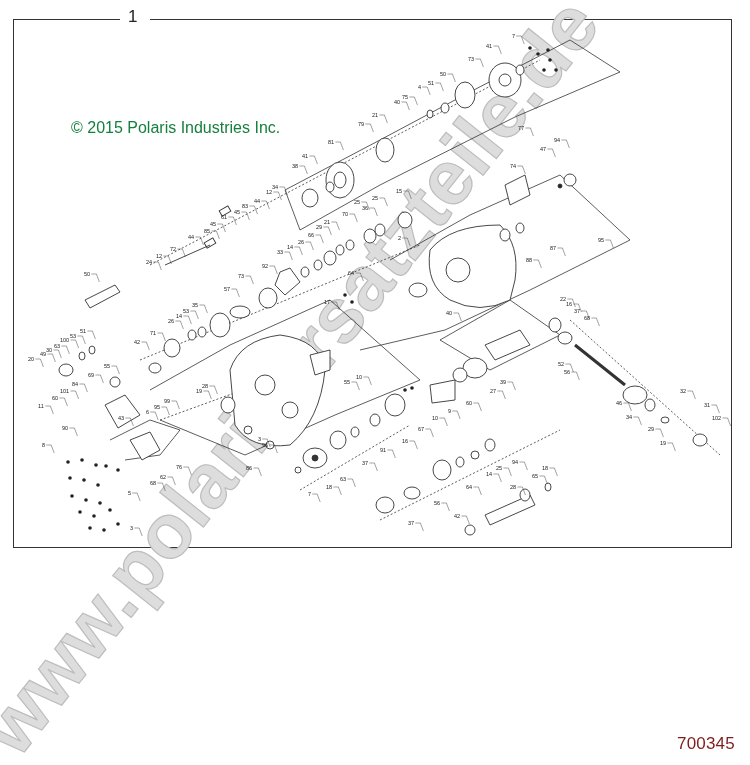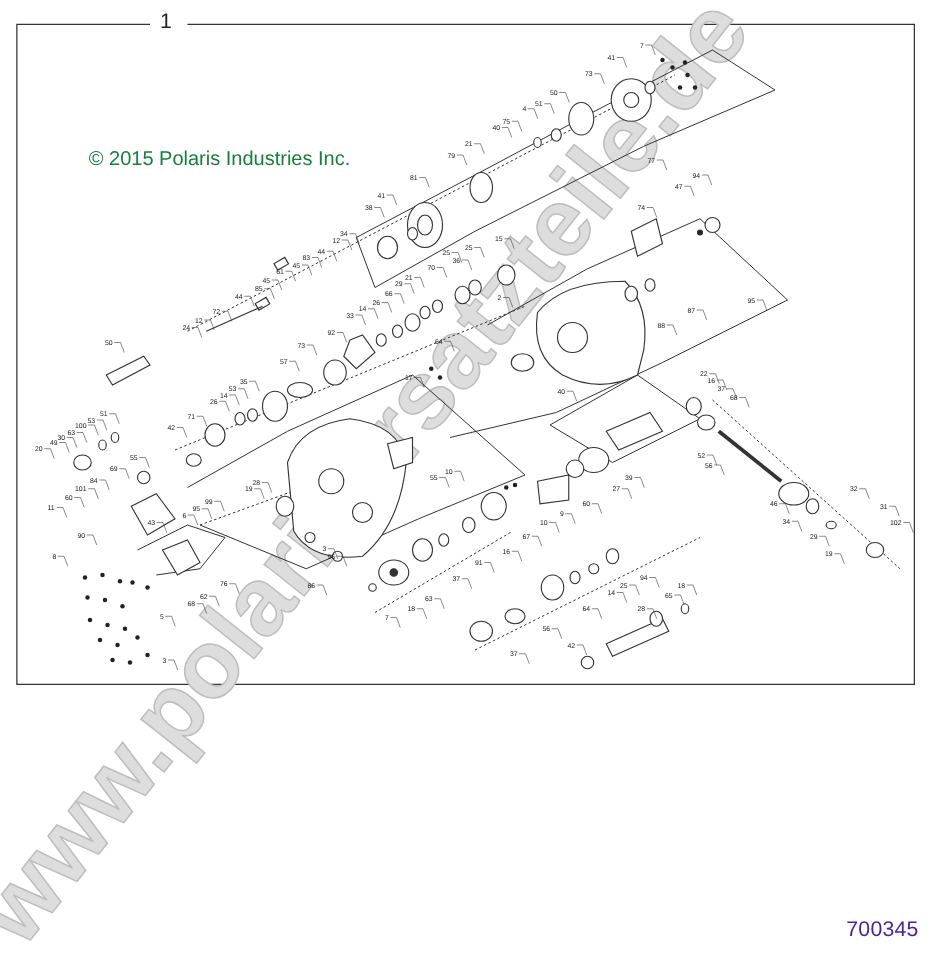--- a/index.html
+++ b/index.html
@@ -1,21 +1,21 @@
 <!DOCTYPE html>
 <html><head>
   <meta charset="utf-8">
   <style>
     html, body { margin:0; padding:0; background:#ffffff; }
     body { width:750px; height:765px; position:relative; overflow:hidden; font-family:"Liberation Sans", sans-serif; }
     .frame { position:absolute; left:13px; top:19px; width:719px; height:529px; border:1px solid #333; box-sizing:border-box; }
     .frame-gap { position:absolute; left:120px; top:10px; width:30px; height:18px; background:#fff; }
     .item-number { position:absolute; left:128px; top:7px; font-size:17px; color:#222; line-height:20px; }
     .copyright { position:absolute; left:71px; top:119px; font-size:16px; color:#15803d; }
-    .fig-number { position:absolute; left:677px; top:734px; font-size:17px; color:#4c1d95; letter-spacing:0.2px; }
+    .fig-number { position:absolute; left:677px; top:734px; font-size:17px; color:#7f1d1d; letter-spacing:0.2px; }
     svg.diagram { position:absolute; left:0; top:0; }
     .callout { font-family:"Liberation Sans", sans-serif; font-size:5.5px; fill:#222; }
     .watermark { position:absolute; left:0; top:0; pointer-events:none; }
   </style>
 </head>
 <body>
 
 <div class="frame"></div>
 <div class="frame-gap"></div>
 <div class="item-number">1</div>

